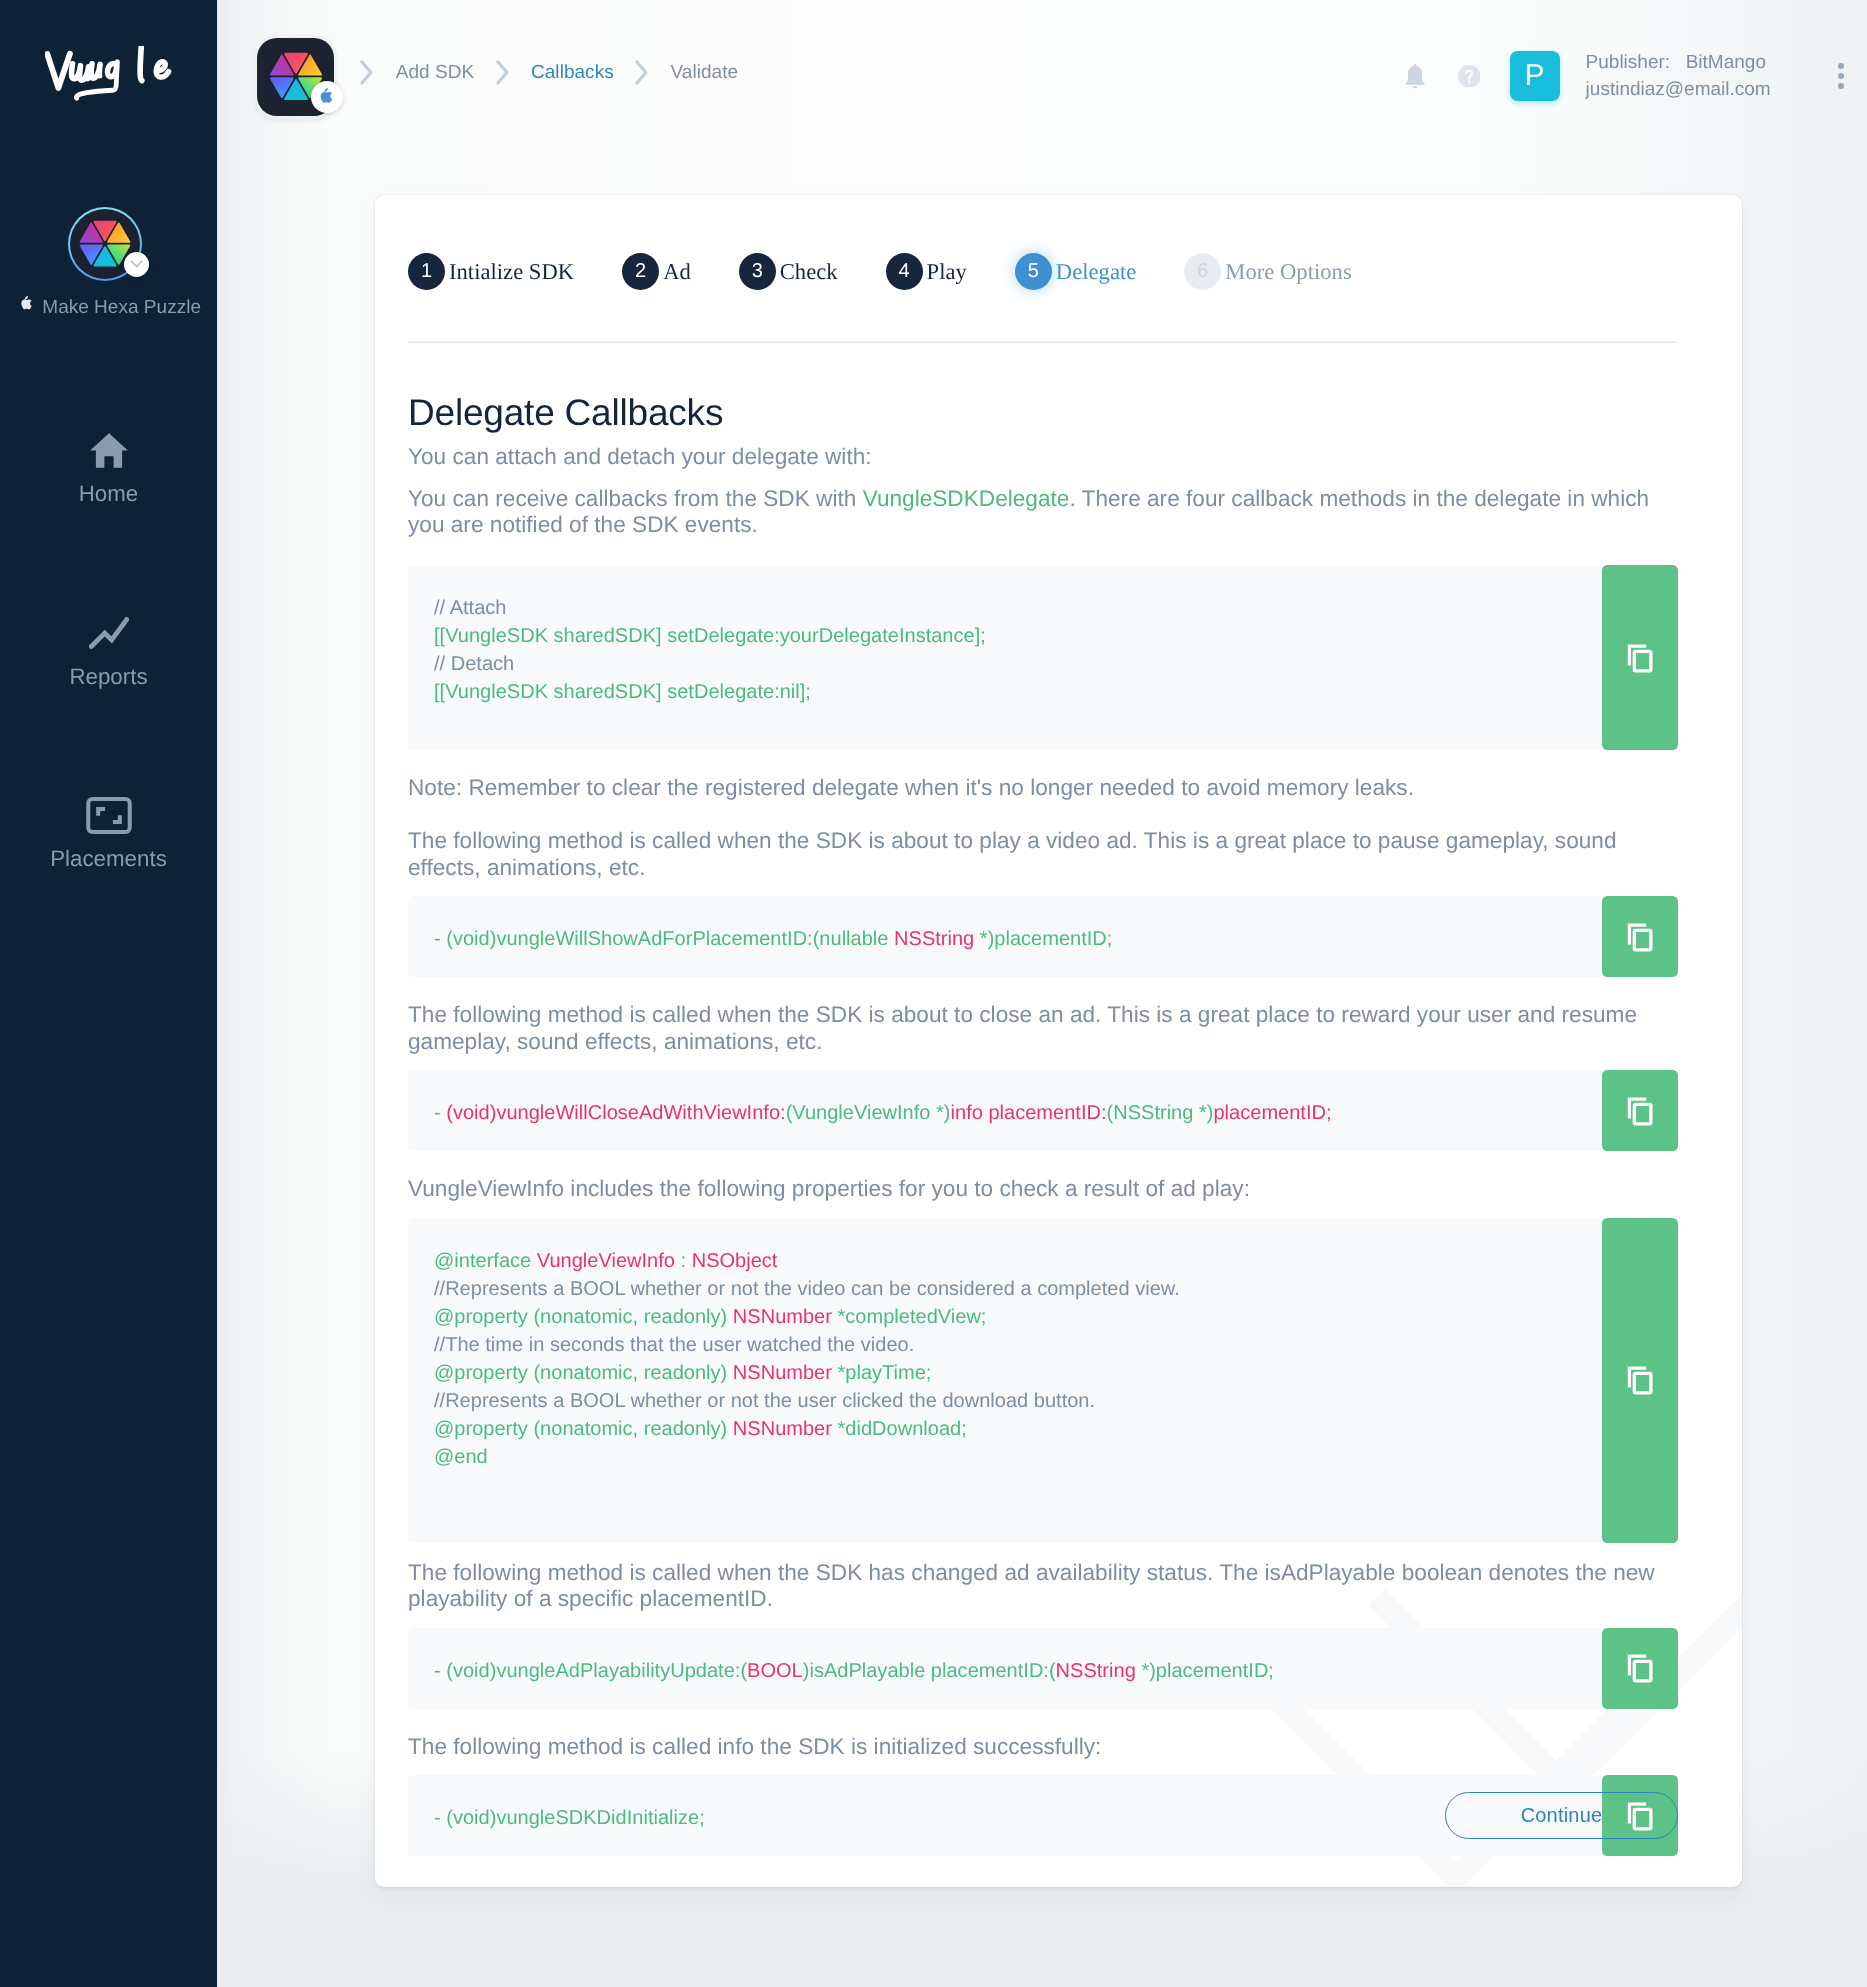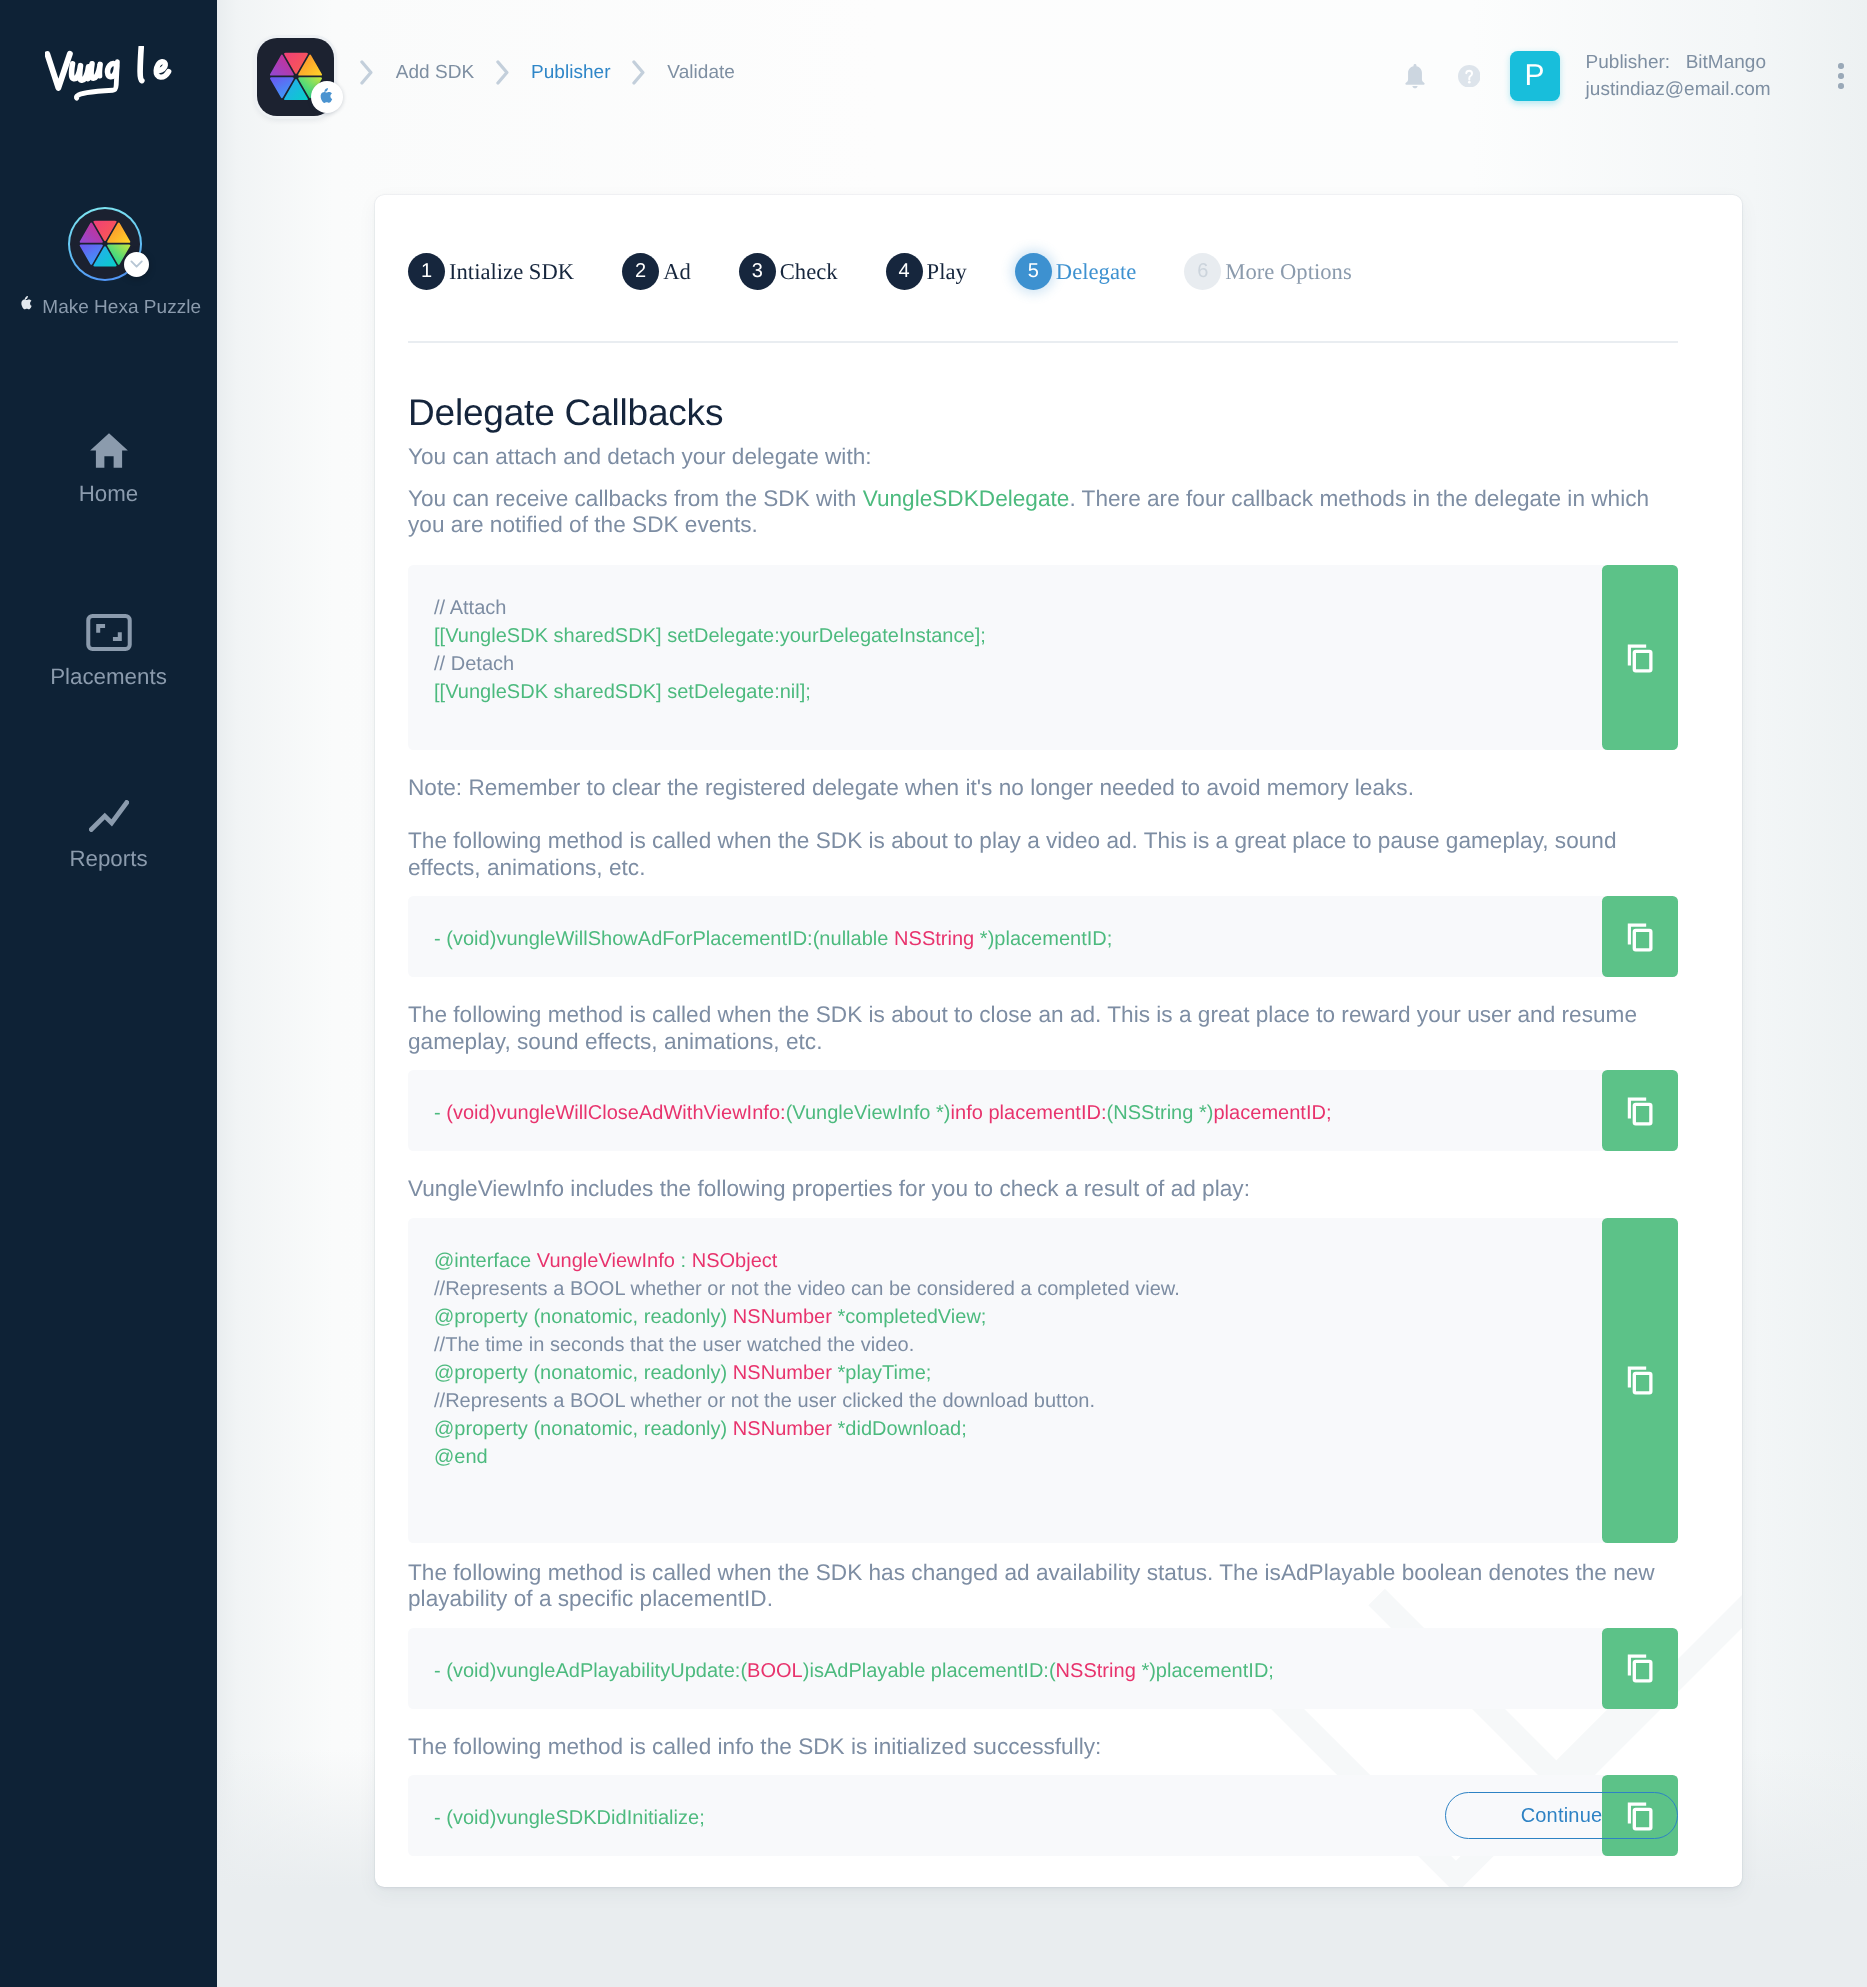--- a/index.html
+++ b/index.html
@@ -236,36 +236,36 @@
       <div class="nav-item">
         <span class="nav-icon">
           <svg width="40" height="37" viewBox="0 0 51 48">
               <path d="M25.5 1.5 1 24h7.5v22.5h11v-15h12v15h11V24H50z" fill="#8b9bad"></path>
             </svg>
         </span>
         <span class="nav-label">Home</span>
       </div>
       <div class="nav-item">
         <span class="nav-icon">
+          <svg width="40" height="32" viewBox="0 0 52 41">
+              <path d="M3 38 20.5 20.5l9 9L49 3" fill="none" stroke="#8b9bad" stroke-width="6.2" stroke-linecap="square" stroke-linejoin="miter"></path>
+            </svg>
+        </span>
+        <span class="nav-label">Reports</span>
+      </div>
+      <div class="nav-item">
+        <span class="nav-icon">
           <svg width="46" height="37" viewBox="0 0 59 48">
             <rect x="2.6" y="2.6" width="53.8" height="42.8" rx="5.5" fill="none" stroke="#8b9bad" stroke-width="5.2"></rect>
             <path d="M15.5 24.4v-8.9h8.9" fill="none" stroke="#8b9bad" stroke-width="5.2"></path>
             <path d="M43.5 23.6v8.9h-8.9" fill="none" stroke="#8b9bad" stroke-width="5.2"></path>
           </svg>
         </span>
         <span class="nav-label">Placements</span>
       </div>
-      <div class="nav-item">
-        <span class="nav-icon">
-          <svg width="40" height="32" viewBox="0 0 52 41">
-              <path d="M3 38 20.5 20.5l9 9L49 3" fill="none" stroke="#8b9bad" stroke-width="6.2" stroke-linecap="square" stroke-linejoin="miter"></path>
-            </svg>
-        </span>
-        <span class="nav-label">Reports</span>
-      </div>
     </div>
 
   </div>
   <div class="main">
 
     <div class="topbar">
 
       <div class="app-icon">
         <div class="hexclip">
           <svg class="hex" width="57" height="52" viewBox="9.5 9 101 92">
@@ -284,21 +284,21 @@
           <svg width="14" height="25" viewBox="0 0 18 32">
               <path d="M2.5 2.5 14 16 2.5 29.5" fill="none" stroke="#c3cfdb" stroke-width="4.2" stroke-linecap="round" stroke-linejoin="round"></path>
             </svg>
         </span>
         <span class="crumb">Add SDK</span>
         <span class="crumb-sep">
           <svg width="14" height="25" viewBox="0 0 18 32">
               <path d="M2.5 2.5 14 16 2.5 29.5" fill="none" stroke="#c3cfdb" stroke-width="4.2" stroke-linecap="round" stroke-linejoin="round"></path>
             </svg>
         </span>
-        <span class="crumb active">Publisher</span>
+        <span class="crumb active">Callbacks</span>
         <span class="crumb-sep">
           <svg width="14" height="25" viewBox="0 0 18 32">
               <path d="M2.5 2.5 14 16 2.5 29.5" fill="none" stroke="#c3cfdb" stroke-width="4.2" stroke-linecap="round" stroke-linejoin="round"></path>
             </svg>
         </span>
         <span class="crumb">Validate</span>
       </div>
 
       <div class="topright">
         <div class="icon-btn">

